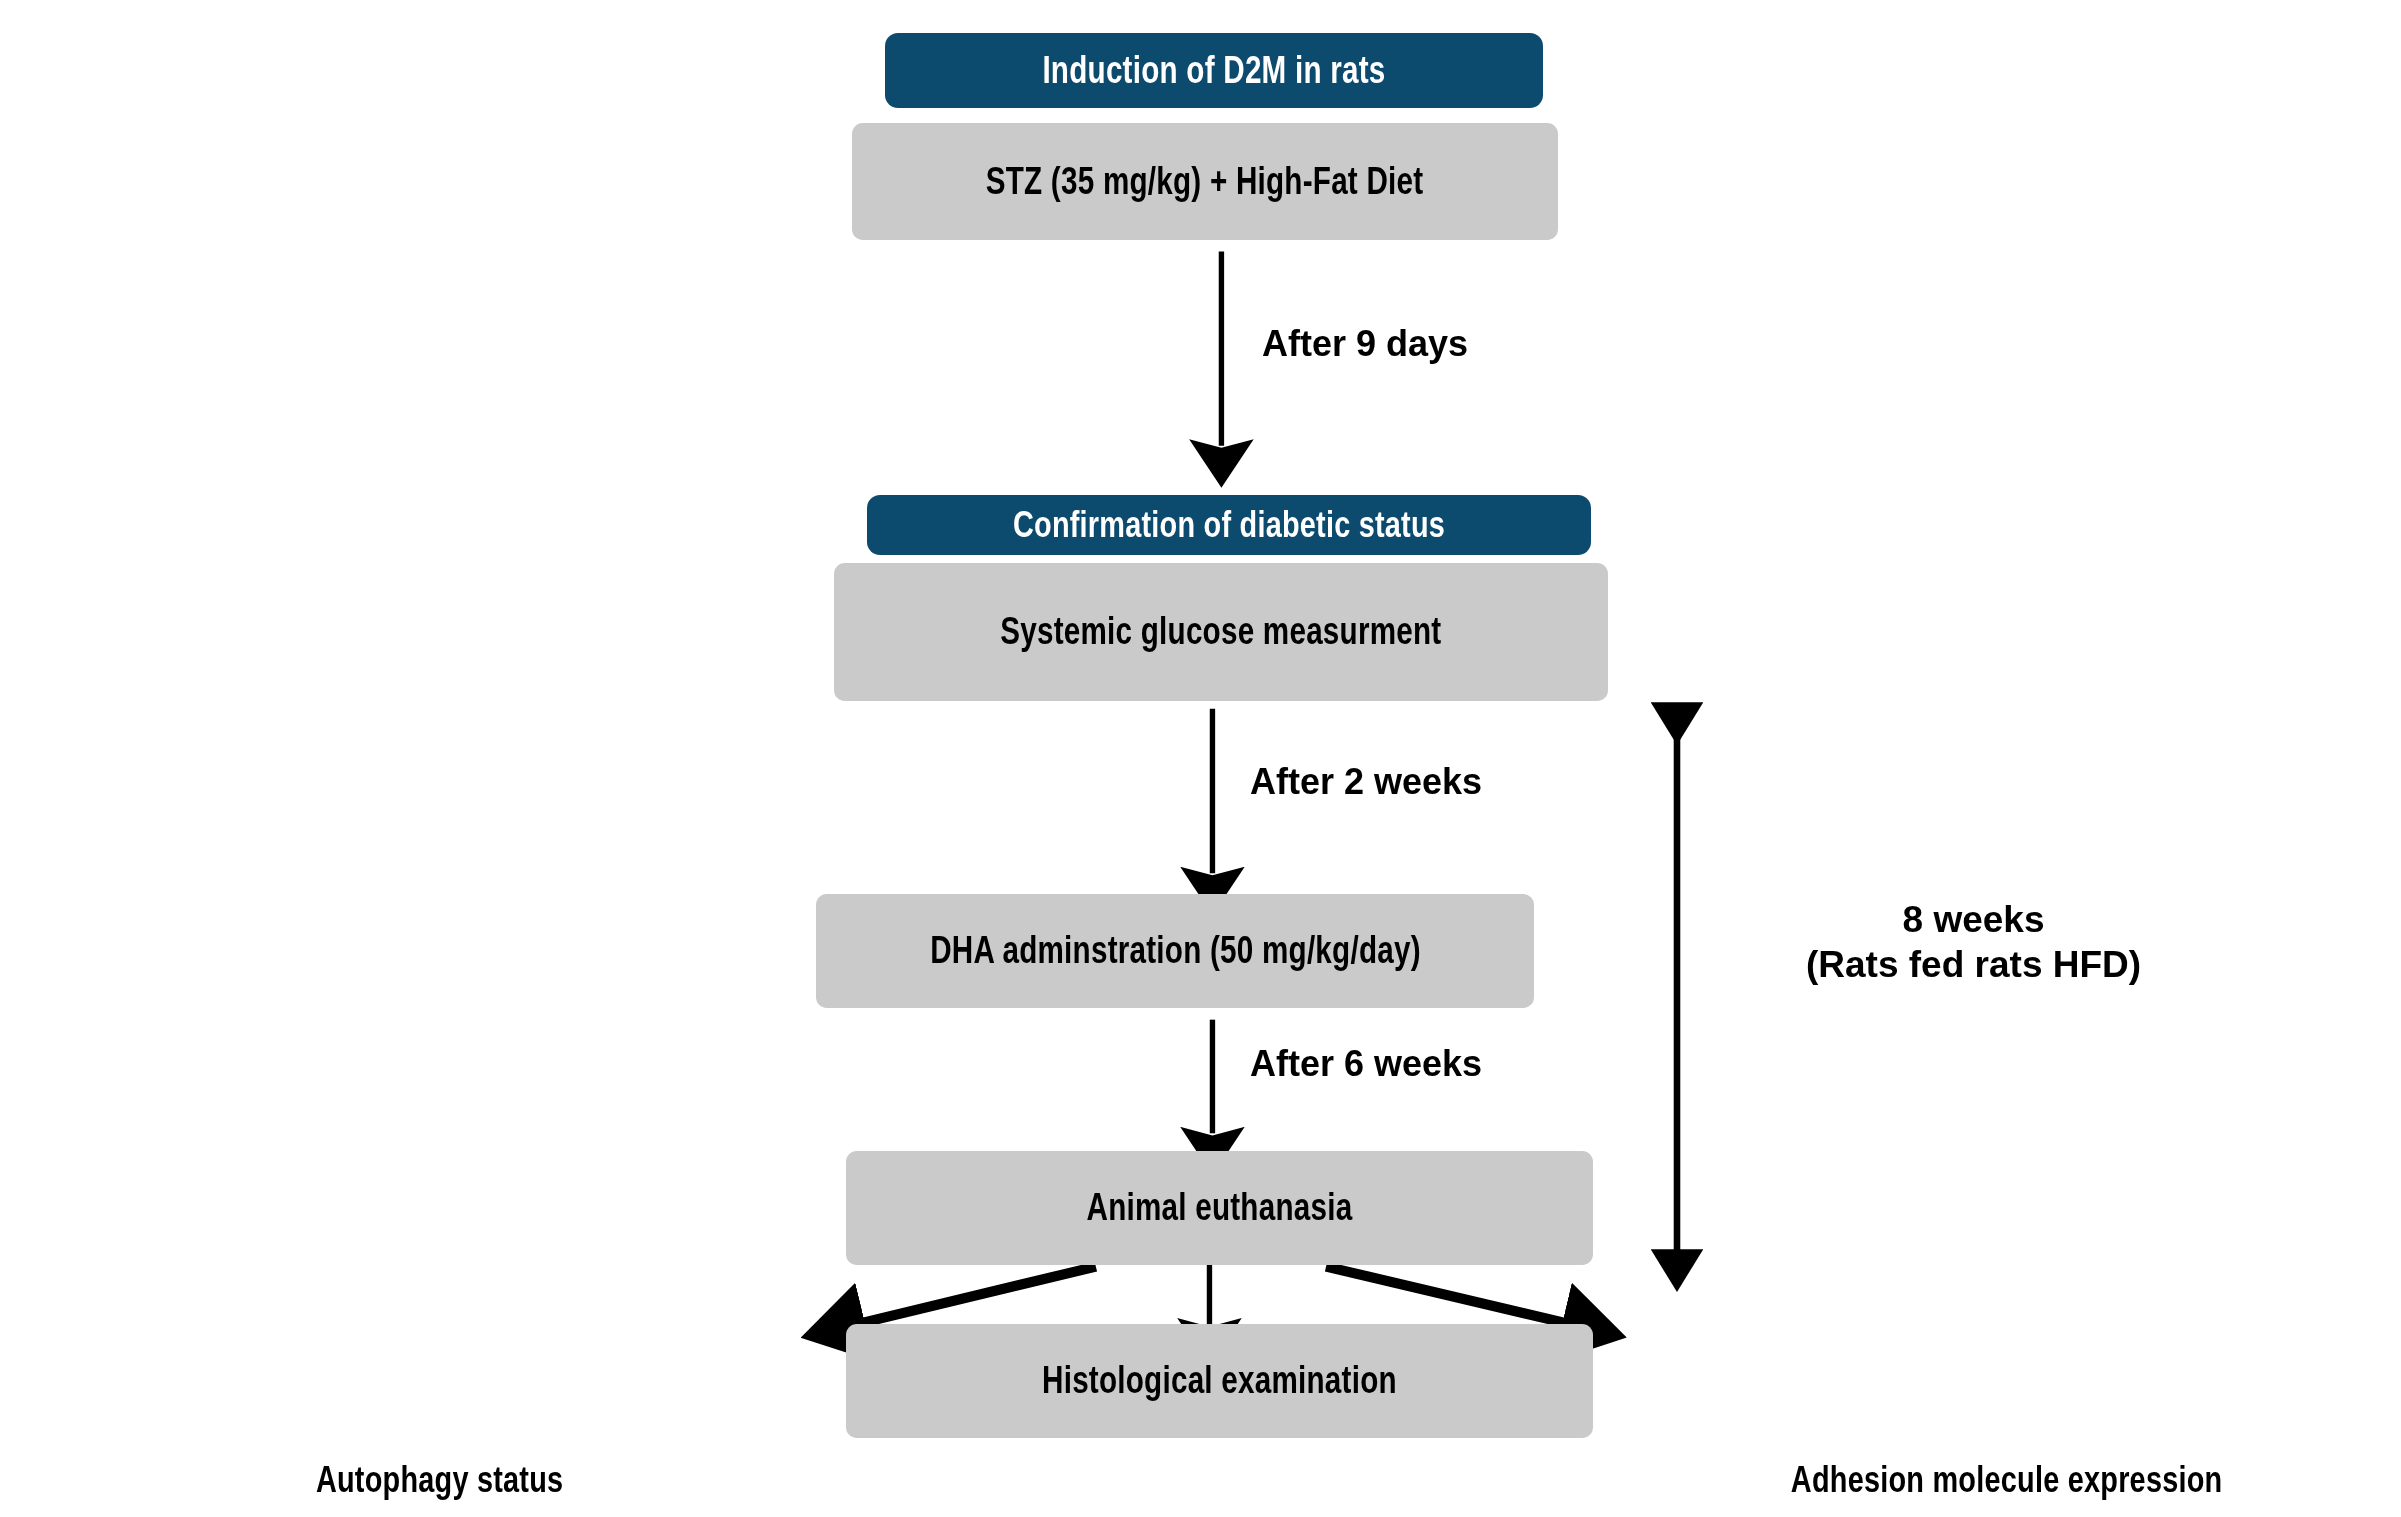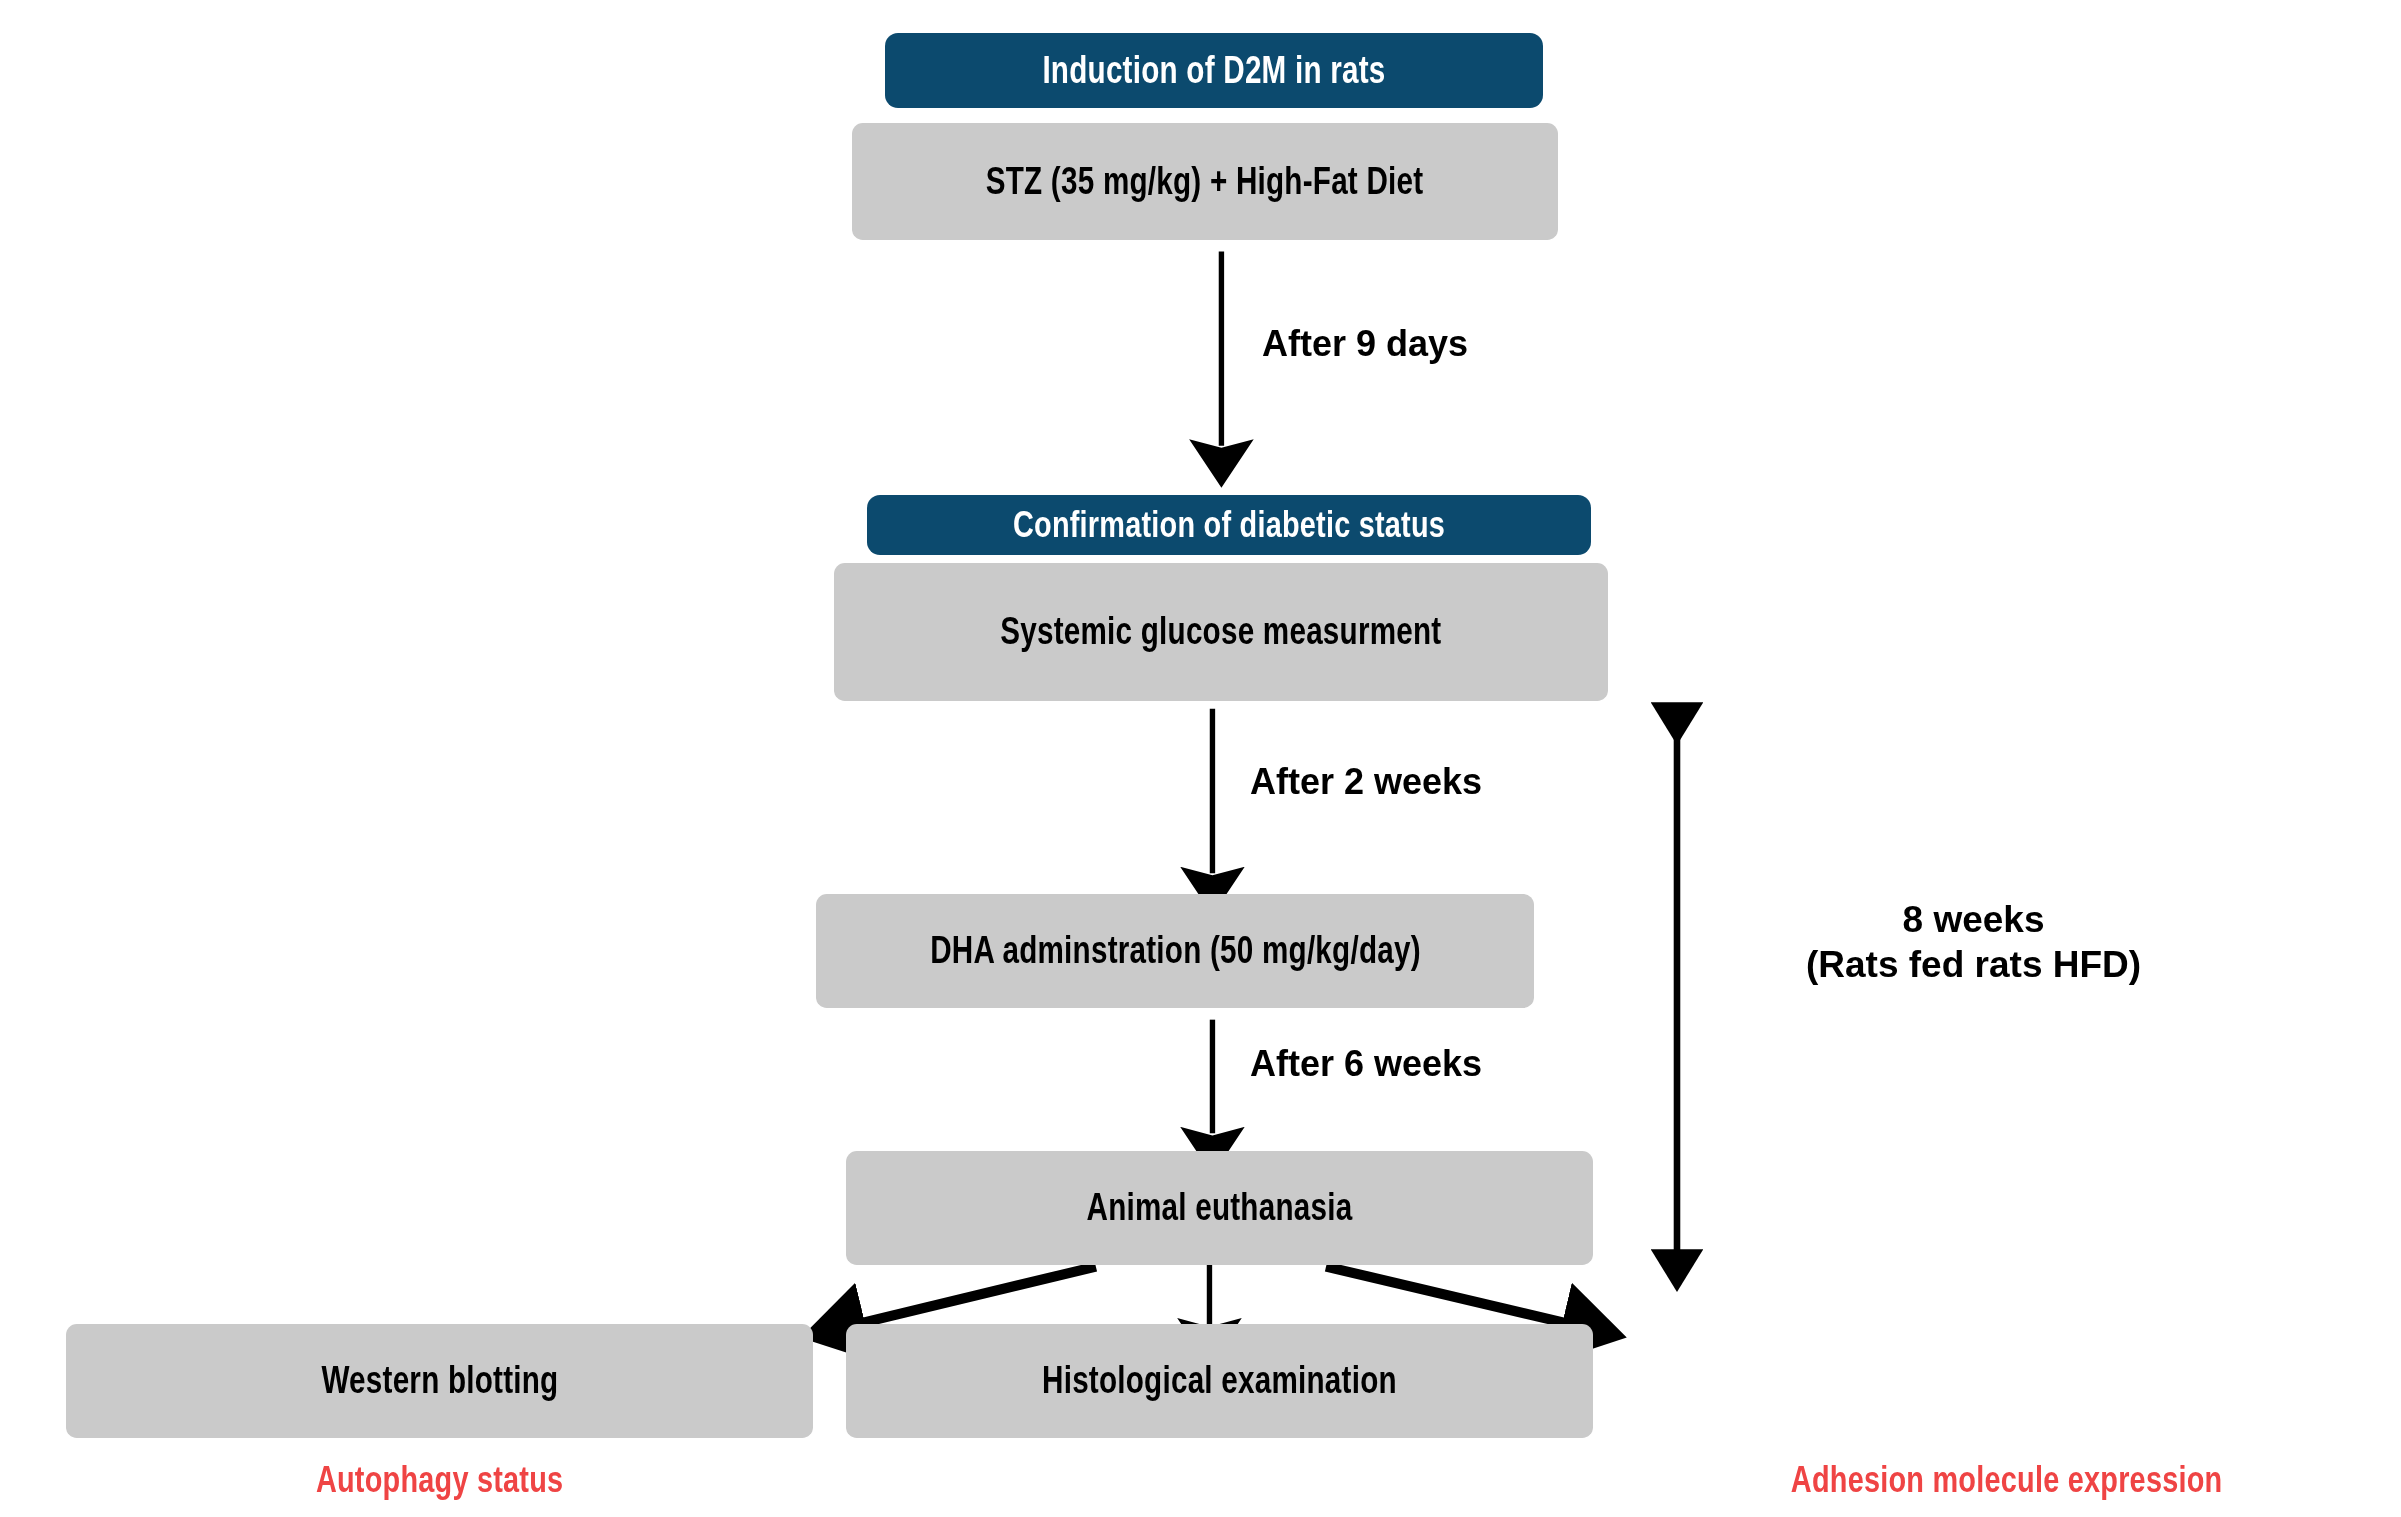--- a/index.html
+++ b/index.html
@@ -42,21 +42,21 @@
     transform: scaleX(0.78);
     transform-origin: center center;
     white-space: nowrap;
     letter-spacing: 0.3px;
   }
 
   
   .caption {
     position: absolute;
     text-align: center;
-    color: #ef4444;
+    color: #000000;
     font-weight: bold;
     white-space: nowrap;
   }
   .caption span {
     display: inline-block;
     transform: scaleX(0.78);
     transform-origin: center center;
     letter-spacing: 0.3px;
   }
 
@@ -147,23 +147,20 @@
 
   <div class="node body" style="left:846px; top:1151px; width:747px; height:114px;">
     <span class="node-label" style="font-size:38px;">Animal euthanasia</span>
   </div>
 
   <div class="side-label" style="left:1806px; top:897px; font-size:37px;">
     <div>8 weeks</div>
     <div>(Rats fed rats HFD)</div>
   </div>
 
-  <div class="node body" style="left:66px; top:1324px; width:747px; height:114px;">
-    <span class="node-label" style="font-size:38px;">Western blotting</span>
-  </div>
 
   <div class="node body" style="left:846px; top:1324px; width:747px; height:114px;">
     <span class="node-label" style="font-size:38px;">Histological examination</span>
   </div>
 
 
   <div class="caption" style="left:66px; top:1459px; width:747px; font-size:37px;">
     <span>Autophagy status</span>
   </div>
 

